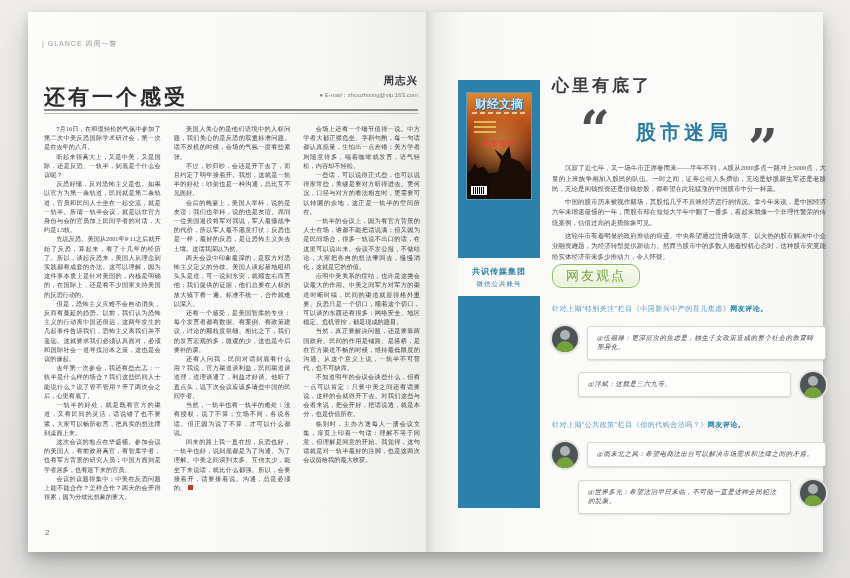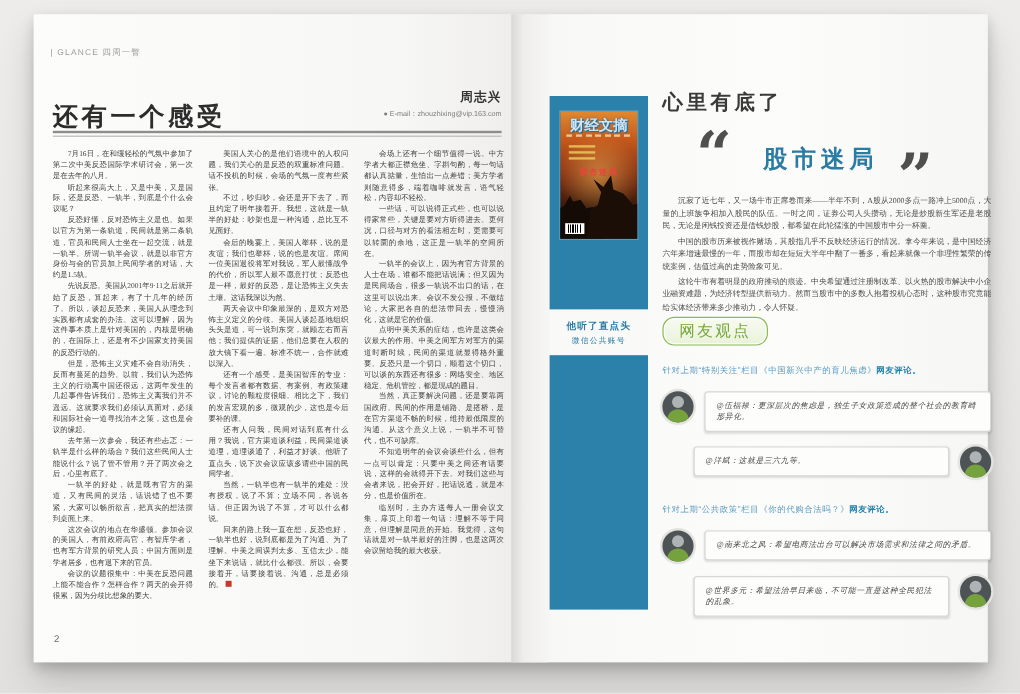--- a/index.html
+++ b/index.html
@@ -148,21 +148,21 @@
             <i></i>
             <i></i>
           </div>
         <div class="cover-headline">股市迷局</div>
         <div class="bull-l"></div>
         <div class="bull-r"></div>
         <div class="barcode"></div>
       </div>
     </div>
     <div class="sb-gap">
-      <div class="sb-org">他听了直点头</div>
+      <div class="sb-org">共识传媒集团</div>
       <div class="sb-wechat">微信公共账号</div>
     </div>
     <div class="sb-bottom"></div>
   </div>
 
   <div class="right-col">
     <h2 class="section-title">心里有底了</h2>
 
     <div class="quote-row">
       <span class="q-open">“</span>

